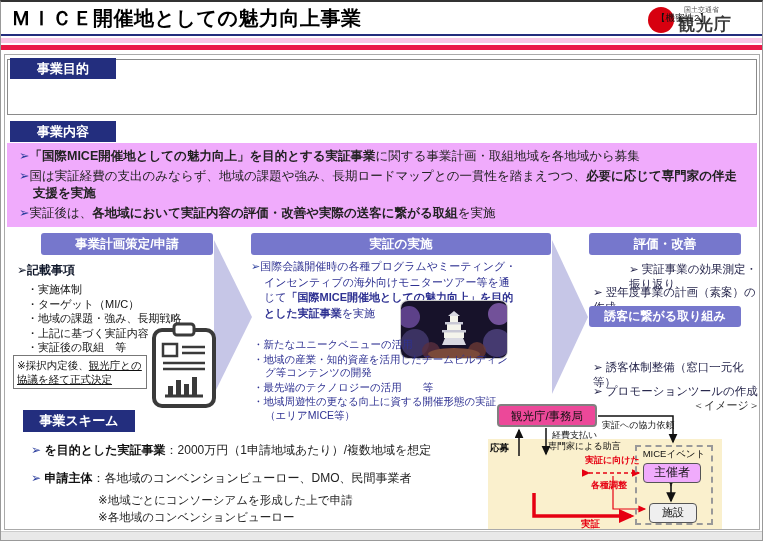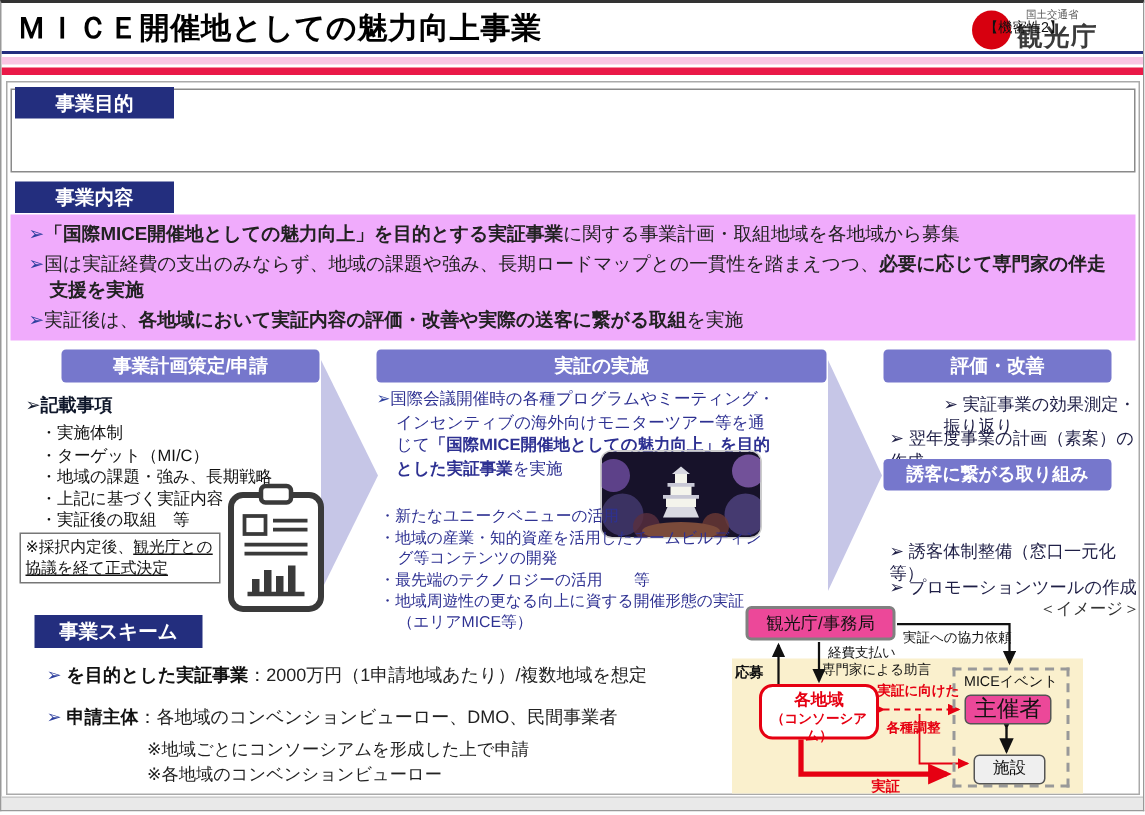--- a/index.html
+++ b/index.html
@@ -65,21 +65,21 @@
   .dg-cream { position:absolute; left:487px; top:437px; width:234px; height:90px; background:#faf0cd; z-index:1; }
   .dg-svg { position:absolute; left:480px; top:388px; z-index:2; }
   .dg-box { position:absolute; z-index:3; background:#ec4899; border:2px solid #808080; border-radius:4px; text-align:center; color:#111; }
   .dg-jta { left:496px; top:402px; width:100px; height:23px; line-height:20px; font-size:11.5px; }
   .dg-region { left:505px; top:454px; width:80px; height:37px; border:2px solid #e60012; border-radius:9px; background:#fff;
                color:#e60012; font-weight:bold; z-index:3; position:absolute; text-align:center; padding-top:3px; }
   .dg-region .l1 { font-size:11px; line-height:13px; }
   .dg-region .l2 { font-size:9px; line-height:11px; }
   .dg-mice { position:absolute; left:634px; top:443px; width:78px; height:80px; border:2px dashed #999; z-index:2; }
   .dg-micelabel { position:absolute; left:638px; top:446px; width:70px; text-align:center; font-size:9.5px; color:#111; z-index:3; }
-  .dg-org { left:642px; top:461px; width:58px; height:20px; line-height:17px; font-size:15px; background:#ec4899; border:1.5px solid #555; }
+  .dg-org { left:642px; top:461px; width:58px; height:20px; line-height:17px; font-size:12px; background:#f0abfc; border:1.5px solid #555; }
   .dg-fac { left:648px; top:501px; width:48px; height:20px; line-height:17px; font-size:11px; background:#efefef; border:1.5px solid #555; }
   .dg-lbl { position:absolute; z-index:4; font-size:9px; color:#111; white-space:nowrap; }
   .dg-lbl.red { color:#e60012; font-weight:bold; }
   .dg-apply { left:489px; top:440px; font-weight:bold; font-size:9.5px; }
   .dg-expense { left:551px; top:427px; }
   .dg-advice { left:547px; top:438px; }
   .dg-coop { left:601px; top:417px; }
   .dg-adj1 { left:584px; top:452px; }
   .dg-adj2 { left:590px; top:477px; }
   .dg-demo { left:580px; top:516px; font-size:9.5px; }
@@ -211,24 +211,20 @@
     <line x1="108" y1="83" x2="158" y2="83" stroke="#e60012" stroke-width="1.3" stroke-dasharray="4,3" marker-end="url(#ar)" marker-start="url(#ar)"></line>
 
     <polyline points="132,86 132,119 164,119" fill="none" stroke="#e60012" stroke-width="1.2" marker-end="url(#ar)"></polyline>
 
     <polyline points="53,103 53,126 150,126" fill="none" stroke="#e60012" stroke-width="3.5" marker-end="url(#arb)"></polyline>
 
     <line x1="190" y1="95" x2="190" y2="111" stroke="#111" stroke-width="1.6" marker-end="url(#ab)" marker-start="url(#ab)"></line>
   </svg>
 
   <div class="dg-box dg-jta">観光庁/事務局</div>
-  <div class="dg-region">
-    <div class="l1">各地域</div>
-    <div class="l2">（コンソーシアム）</div>
-  </div>
   <div class="dg-mice"></div>
   <div class="dg-micelabel">MICEイベント</div>
   <div class="dg-box dg-org">主催者</div>
   <div class="dg-box dg-fac">施設</div>
 
   <div class="dg-lbl dg-apply">応募</div>
   <div class="dg-lbl dg-expense">経費支払い</div>
   <div class="dg-lbl dg-advice">専門家による助言</div>
   <div class="dg-lbl dg-coop">実証への協力依頼</div>
   <div class="dg-lbl red dg-adj1">実証に向けた</div>

